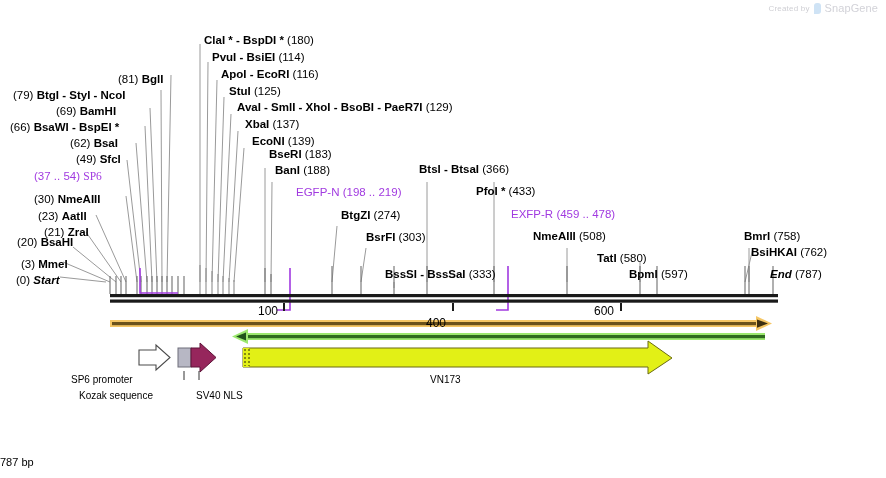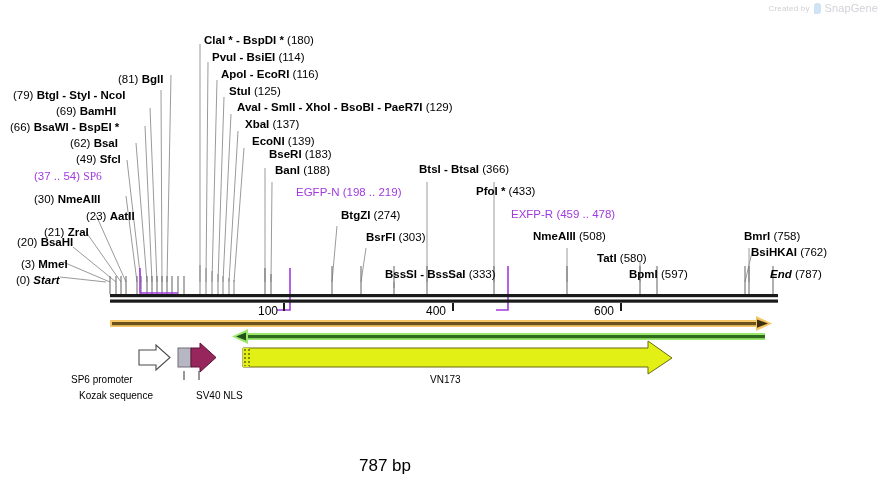--- a/index.html
+++ b/index.html
@@ -72,22 +72,22 @@
     width: 886px;
     text-align: center;
     font-weight: bold;
     font-size: 15px;
     color: #000;
     letter-spacing: .1px;
   }
   .subtitle {
     position: absolute;
     width: 770px;
-    text-align: center;
-    font-size: 17px;
+    text-align: left;
+    font-size: 11px;
     color: #000;
   }
 
   
   .rulernum {
     position: absolute;
     font-size: 12px;
     color: #000;
     white-space: nowrap;
   }
@@ -241,21 +241,21 @@
       <path d="M 191,348 L 200,348 L 200,343 L 216,357.5 L 200,372 L 200,367 L 191,367 Z" fill="#96265c" stroke="#5e1339" stroke-width="1"></path>
     </g>
 
     <g stroke="#333" stroke-width="1" fill="none">
       <path d="M 184,371 L 184,380"></path>
       <path d="M 199,371 L 199,380"></path>
     </g>
   </svg>
 
   <div class="rulernum" style="left:258px; top:304px;">100</div>
-  <div class="rulernum" style="left:426px; top:304px;">400</div>
+  <div class="rulernum" style="left:426px; top:316px;">400</div>
   <div class="rulernum" style="left:594px; top:304px;">600</div>
 
   <div class="lbl" style="left:204px; top:34px;">
     <span class="nm">ClaI * - BspDI *</span>
     <span class="pos">(180)</span>
   </div>
   <div class="lbl" style="left:212px; top:51px;">
     <span class="nm">PvuI - BsiEI</span>
     <span class="pos">(114)</span>
   </div>
@@ -305,21 +305,21 @@
     <span class="nm">SfcI</span>
   </div>
   <div class="lbl purple" style="left:34px; top:170px;">
     <span class="pos">(37 .. 54)</span>
     <span class="nm" style="font-weight:normal;font-family:Liberation Serif, serif;">SP6</span>
   </div>
   <div class="lbl" style="left:34px; top:193px;">
     <span class="pos">(30)</span>
     <span class="nm">NmeAIII</span>
   </div>
-  <div class="lbl" style="left:38px; top:210px;margin-left:48px;">
+  <div class="lbl" style="left:38px; top:210px;">
     <span class="pos">(23)</span>
     <span class="nm">AatII</span>
   </div>
   <div class="lbl" style="left:44px; top:226px;">
     <span class="pos">(21)</span>
     <span class="nm">ZraI</span>
   </div>
   <div class="lbl" style="left:17px; top:236px;">
     <span class="pos">(20)</span>
     <span class="nm">BsaHI</span>

